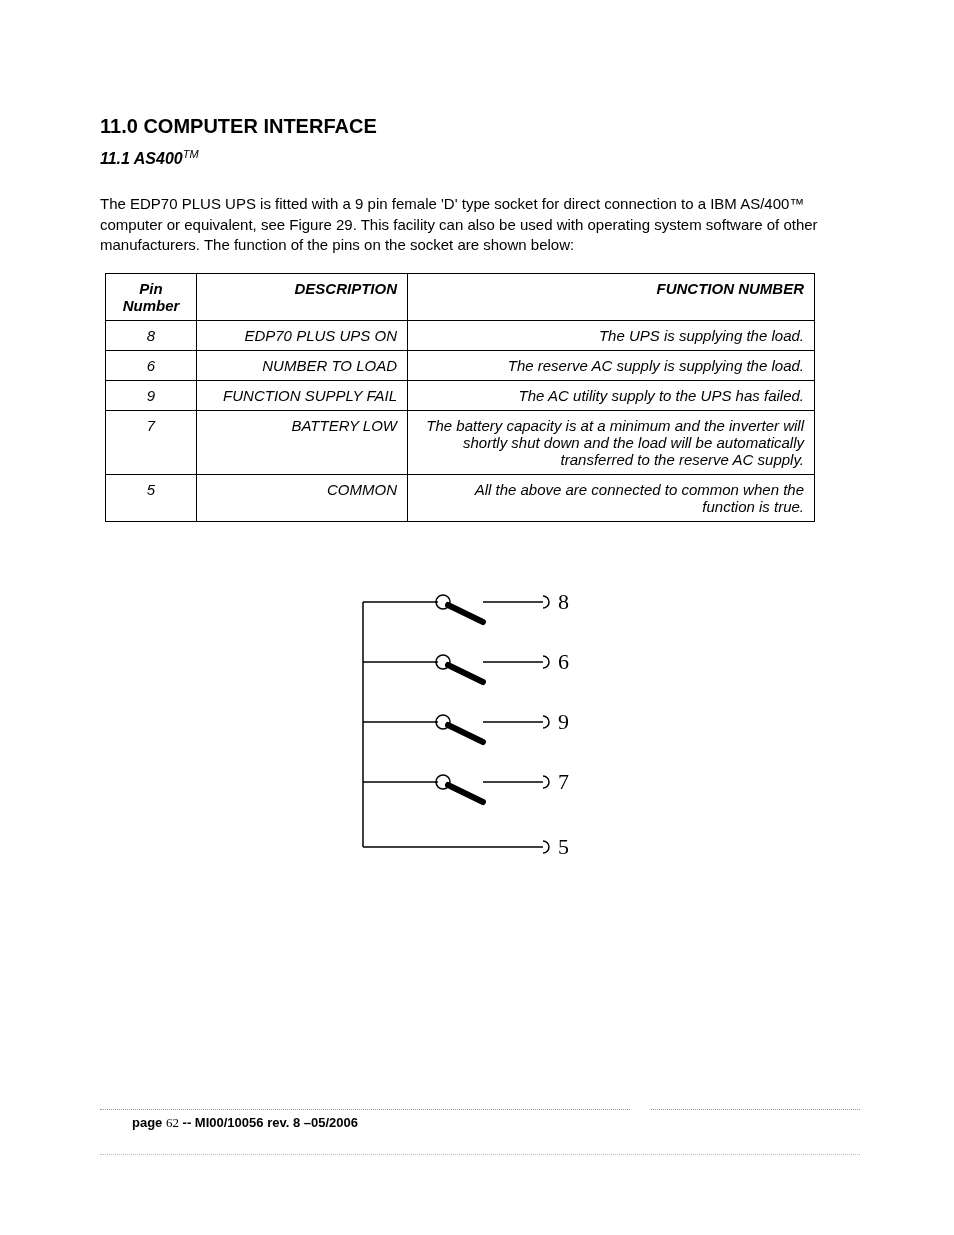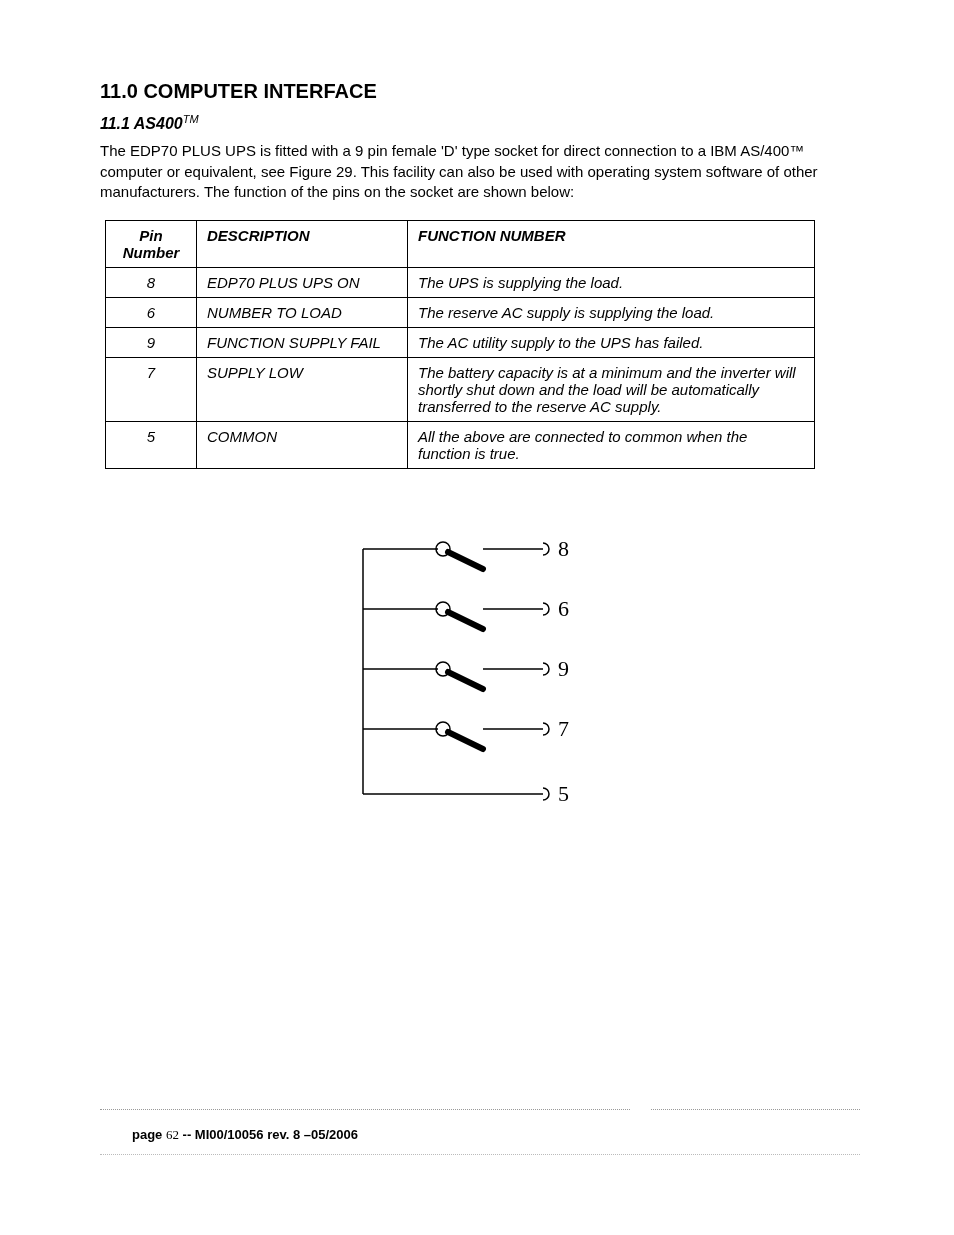--- a/index.html
+++ b/index.html
@@ -8,32 +8,32 @@
     color: #000;
     margin: 0;
     padding: 0;
     background: #fff;
   }
   .page {
     width: 946px;
     height: 1235px;
     position: relative;
     box-sizing: border-box;
-    padding: 80px 100px 0 100px;
+    padding: 115px 100px 0 100px;
   }
   h1 {
     font-size: 20px;
     font-weight: bold;
     margin: 0 0 10px 0;
   }
   h2 {
     font-size: 16px;
     font-style: italic;
     font-weight: bold;
-    margin: 0 0 8px 0;
+    margin: 0 0 26px 0;
   }
   .tm {
     font-style: italic;
     font-size: 11px;
     vertical-align: super;
     font-weight: normal;
   }
   p.intro {
     margin: 0 0 18px 0;
     line-height: 1.35;
@@ -41,21 +41,21 @@
   table.pin-table {
     border-collapse: collapse;
     width: 710px;
     margin: 0 0 50px 5px;
     font-style: italic;
   }
   table.pin-table th,
   table.pin-table td {
     border: 1px solid #000;
     padding: 6px 10px;
-    text-align: left;
+    text-align: right;
     vertical-align: top;
     font-size: 15px;
   }
   table.pin-table th {
     font-weight: bold;
   }
   table.pin-table td.pin-col {
     text-align: center;
     width: 70px;
   }
@@ -89,21 +89,21 @@
     position: absolute;
     left: 530px;
     top: -1px;
     width: 20px;
     height: 2px;
     background: #fff;
   }
   .footer-text {
     position: absolute;
     left: 132px;
-    bottom: 92px;
+    bottom: 104px;
     font-size: 13px;
     font-weight: bold;
   }
   .footer-text .pnum {
     font-weight: normal;
     font-family: "Times New Roman", serif;
   }
   .footer-rule-bottom {
     position: absolute;
     left: 100px;
@@ -145,21 +145,21 @@
         <td class="desc-col">NUMBER TO LOAD</td>
         <td>The  reserve AC supply is supplying the load.</td>
       </tr>
       <tr>
         <td class="pin-col">9</td>
         <td class="desc-col">FUNCTION SUPPLY FAIL</td>
         <td>The  AC utility supply  to  the  UPS   has failed.</td>
       </tr>
       <tr>
         <td class="pin-col">7</td>
-        <td class="desc-col">SUPPLY LOW</td>
+        <td class="desc-col">BATTERY LOW</td>
         <td>The battery capacity is at a minimum and the inverter will shortly shut down and the load will be automatically transferred to the reserve AC supply.</td>
       </tr>
       <tr>
         <td class="pin-col">5</td>
         <td class="desc-col">COMMON</td>
         <td>All the above are connected to common when the function is true.</td>
       </tr>
     </tbody>
   </table>
 

